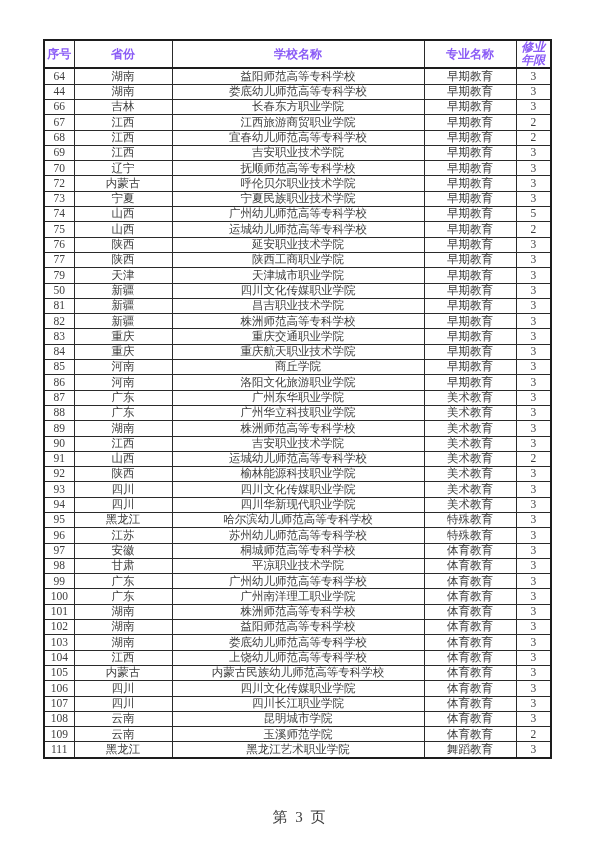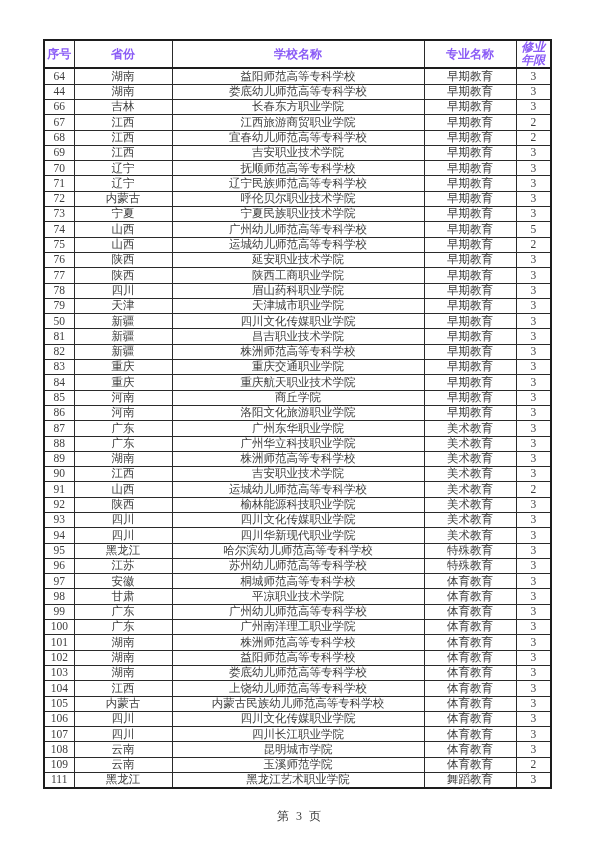--- a/index.html
+++ b/index.html
@@ -54,21 +54,21 @@
   .col-prov  { width: 98px; }
   .col-school{ width: 252px; }
   .col-major { width: 92px; }
   .col-years { width: 35px; }
   .page-footer {
     position: absolute;
     left: 0;
     top: 808px;
     width: 100%;
     text-align: center;
-    font-size: 12px;
+    font-size: 15px;
     color: #3d3d3d;
     letter-spacing: 2px;
   }
 </style>
 </head>
 <body>
 
 <table class="doc-table">
   <colgroup>
     <col class="col-no">
@@ -137,27 +137,20 @@
       </tr>
 
       <tr>
         <td>70</td>
         <td>辽宁</td>
         <td>抚顺师范高等专科学校</td>
         <td>早期教育</td>
         <td>3</td>
       </tr>
 
-      <tr>
-        <td>71</td>
-        <td>辽宁</td>
-        <td>辽宁民族师范高等专科学校</td>
-        <td>早期教育</td>
-        <td>3</td>
-      </tr>
 
       <tr>
         <td>72</td>
         <td>内蒙古</td>
         <td>呼伦贝尔职业技术学院</td>
         <td>早期教育</td>
         <td>3</td>
       </tr>
 
       <tr>
@@ -193,27 +186,20 @@
       </tr>
 
       <tr>
         <td>77</td>
         <td>陕西</td>
         <td>陕西工商职业学院</td>
         <td>早期教育</td>
         <td>3</td>
       </tr>
 
-      <tr>
-        <td>78</td>
-        <td>四川</td>
-        <td>眉山药科职业学院</td>
-        <td>早期教育</td>
-        <td>3</td>
-      </tr>
 
       <tr>
         <td>79</td>
         <td>天津</td>
         <td>天津城市职业学院</td>
         <td>早期教育</td>
         <td>3</td>
       </tr>
 
       <tr>

